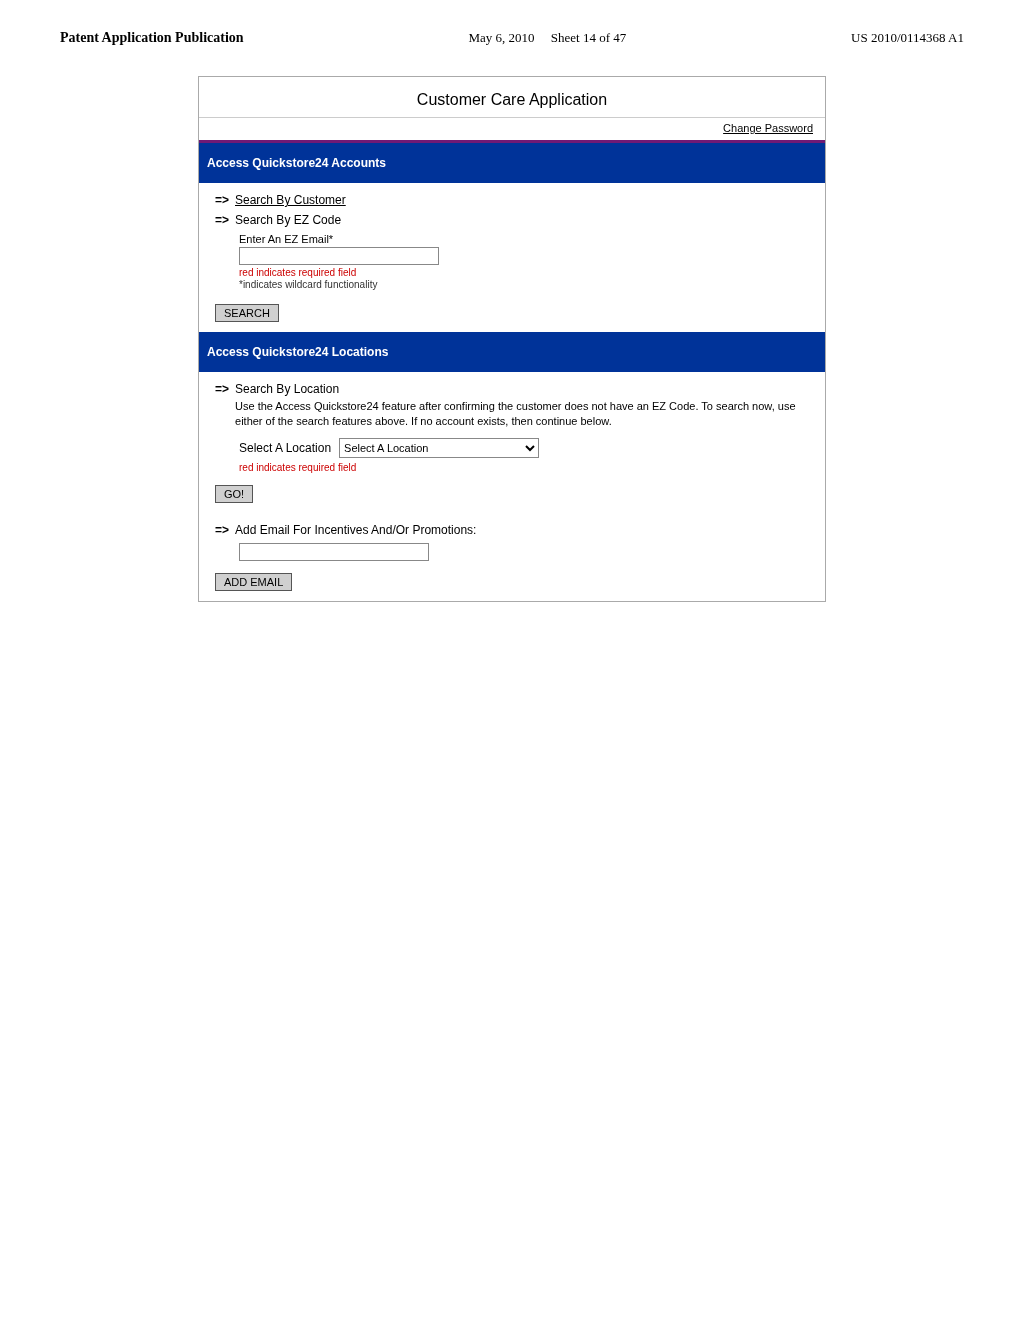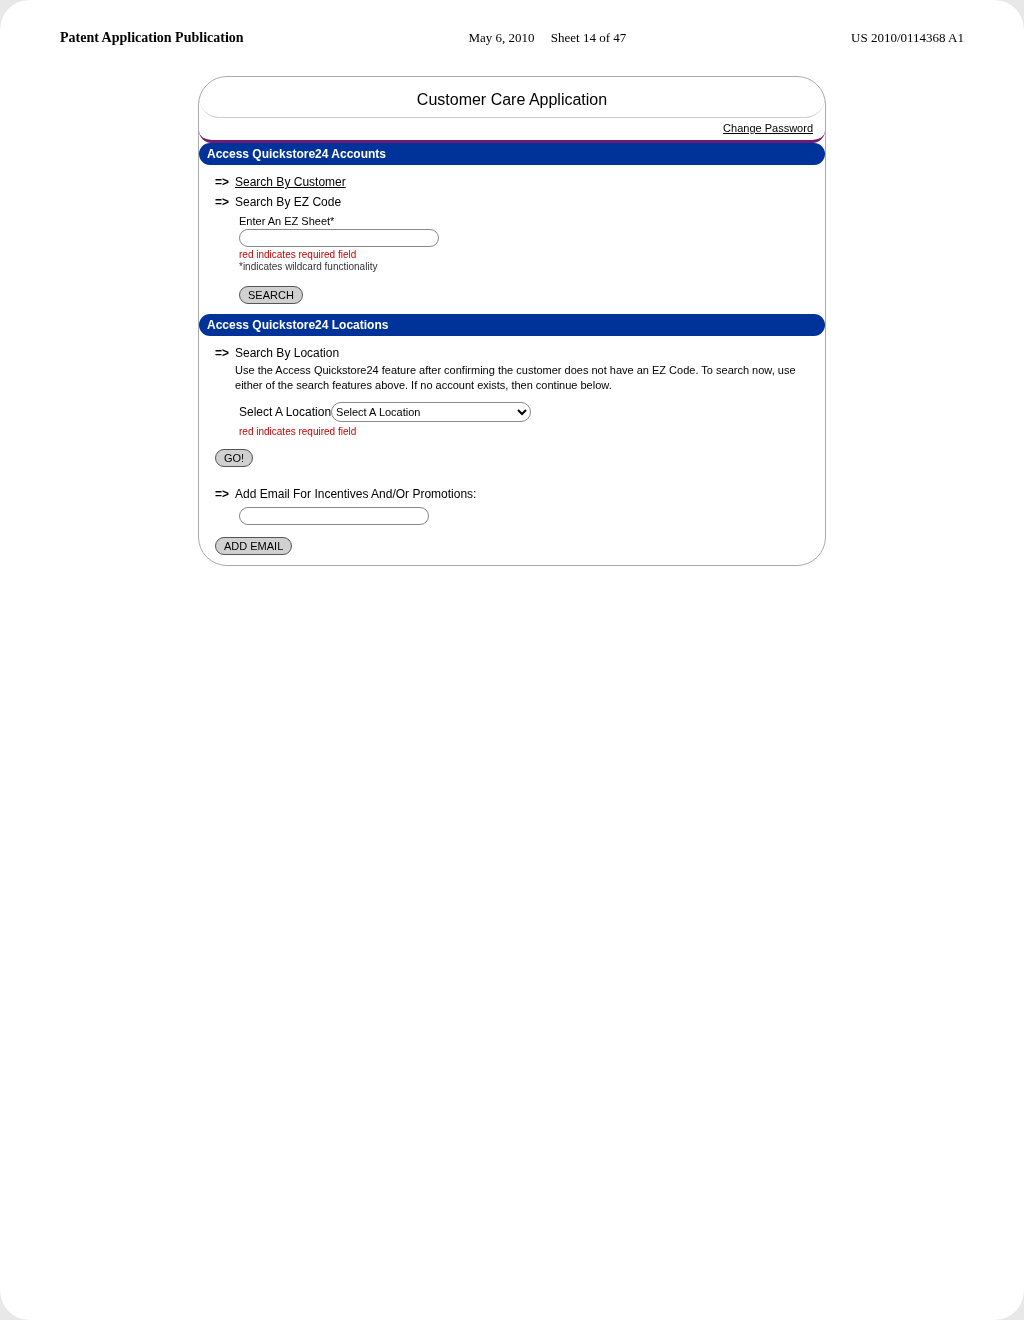--- a/index.html
+++ b/index.html
@@ -1,15 +1,15 @@
 <!DOCTYPE html>
 <html><head>
   <meta charset="utf-8">
   <style>
-    * { box-sizing: border-box; margin: 0; padding: 0; border-radius: 29px; }
+    * { box-sizing: border-box; margin: 0; padding: 0; }
     body {
       background: #e8e8e8;
       font-family: 'Times New Roman', Times, serif;
       width: 1024px;
       min-height: 1320px;
       position: relative;
     }
 
     .page {
       background: #fff;
@@ -68,21 +68,21 @@
       border-bottom: 3px solid #701a75;
     }
 
     
     .section-header {
       background: #003399;
       color: #fff;
       font-size: 12px;
       font-family: Arial, sans-serif;
       font-weight: bold;
-      padding: 4px 8px;
+      padding: 13px 8px;
       margin: 0;
       position: relative;
     }
 
     .section-content {
       padding: 10px 16px;
       font-family: Arial, sans-serif;
       font-size: 12px;
     }
 
@@ -217,46 +217,46 @@
         <span class="arrow">=&gt;</span>
         <a href="#" class="nav-link">Search By Customer</a>
       </div>
 
       <div class="nav-item">
         <span class="arrow">=&gt;</span>
         <span>Search By EZ Code</span>
       </div>
 
       <div class="form-row">
-        <div class="form-label">Enter An EZ Sheet*</div>
+        <div class="form-label">Enter An EZ Email*</div>
         <input type="text" class="form-input" style="">
         <div class="hint-red" style="margin-top:2px;">red indicates required field</div>
         <div class="hint-text">*indicates wildcard functionality</div>
       </div>
 
-      <div style="margin-left:24px; margin-top:6px;">
+      <div style="margin-top:6px;">
         <button class="btn">SEARCH</button>
       </div>
     </div>
 
     <div class="section-header">
       <span>Access Quickstore24 Locations</span>
     </div>
 
     <div class="section-content">
 
       <div class="nav-item" style="align-items:flex-start;">
         <span class="arrow" style="margin-top:0;">=&gt;</span>
         <div>
           <div style="font-size:12px;">Search By Location</div>
           <div style="font-size:11px; margin-top:3px; line-height:1.4;">Use the Access Quickstore24 feature after confirming the customer does not have an EZ Code. To search now, use either of the search features above. If no account exists, then continue below.</div>
         </div>
       </div>
 
-      <div class="form-row" style="margin-top:8px; display:flex; align-items:center; ">
+      <div class="form-row" style="margin-top:8px; display:flex; align-items:center; gap:8px;">
         <span style="font-size:12px; white-space:nowrap;">Select A Location</span>
         <select class="select-input">
           <option>Select A Location</option>
         </select>
       </div>
       <div style="margin-left:24px; margin-top:2px;">
         <div class="hint-red">red indicates required field</div>
       </div>
 
       <div style="margin-left:0; margin-top:6px;">

